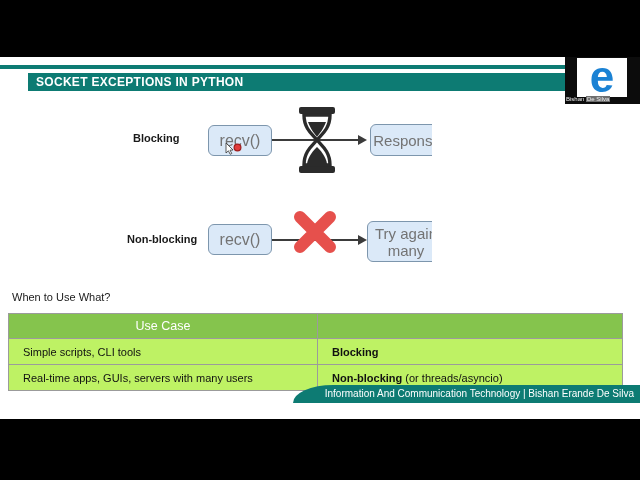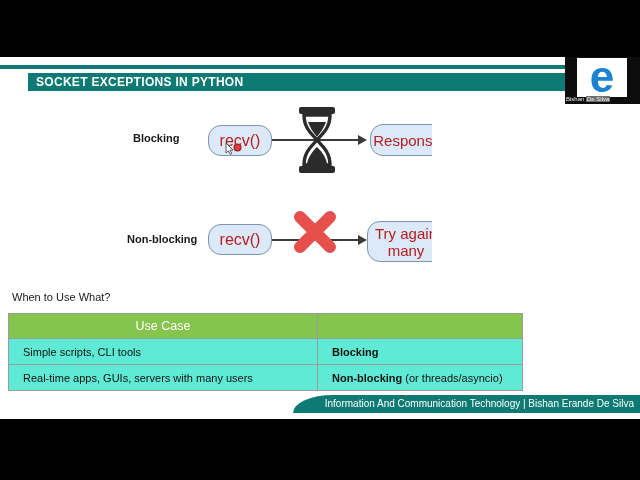--- a/index.html
+++ b/index.html
@@ -20,41 +20,41 @@
   .cam-tile{left:565px;top:57px;width:75px;height:47px;background:#0c0c0c;}
   .cam-avatar{position:absolute;left:12px;top:1px;width:50px;height:39px;background:#ffffff;
               display:flex;align-items:center;justify-content:center;overflow:hidden;}
   .edge-e{color:#1b82d4;font-weight:bold;font-size:44px;line-height:36px;margin-top:-2px;}
   .cam-name{position:absolute;left:1px;bottom:1px;font-size:6px;line-height:7px;color:#eee;white-space:nowrap;}
   .cam-name .hl{background:#6e6e6e;padding:0 1px;}
 
   
   .diagram{left:0;top:100px;width:432px;height:190px;overflow:hidden;}
   .flow-label{font-weight:bold;font-size:11px;color:#1a1a1a;white-space:nowrap;}
-  .node{background:#dbe9f8;border:1px solid #7d96ad;border-radius:13px;box-sizing:border-box;
-        display:flex;align-items:center;justify-content:center;color:#b91c1c;}
+  .node{background:#dbe9f8;border:1px solid #7d96ad;border-radius:6px;box-sizing:border-box;
+        display:flex;align-items:center;justify-content:center;color:#737373;}
   .node-src{font-size:16px;}
   .node-res{font-size:15px;text-align:center;line-height:17px;}
   .conn{background:#3b3b3b;height:2px;}
   .arrow-head{width:0;height:0;border-top:5px solid transparent;border-bottom:5px solid transparent;border-left:9px solid #3b3b3b;}
 
   
   .section-title{left:12px;top:291px;font-size:11px;color:#1a1a1a;}
-  .use-table{left:8px;top:313px;width:515px;border:1px solid #9b9b9b;box-sizing:border-box;}
+  .use-table{left:8px;top:313px;width:615px;border:1px solid #9b9b9b;box-sizing:border-box;}
   .t-row{display:grid;grid-template-columns:309px 1fr;}
   .t-head{background:#85c44d;color:#fff;height:24px;}
   .t-head .cell{display:flex;align-items:center;justify-content:center;font-size:12.5px;}
-  .t-body{background:#5eead4;height:25px;border-top:1px solid #9b9b9b;}
+  .t-body{background:#bef264;height:25px;border-top:1px solid #9b9b9b;}
   .t-body .cell{display:flex;align-items:center;font-size:11px;color:#111;padding-left:14px;box-sizing:border-box;}
   .cell.col1{border-right:1px solid #9b9b9b;}
   .bold{font-weight:bold;}
   .rest{white-space:pre;}
 
   
-  .footer-ribbon{left:293px;top:395px;width:347px;height:18px;background:#0d7b73;
+  .footer-ribbon{left:293px;top:385px;width:347px;height:18px;background:#0d7b73;
                  border-top-left-radius:40px 18px;color:#fff;font-size:10px;line-height:18px;
                  text-align:right;padding-right:6px;box-sizing:border-box;white-space:nowrap;}
 </style>
 </head>
 <body>
 
 <div class="stage">
 
   <div class="abs top-bar"></div>
 

